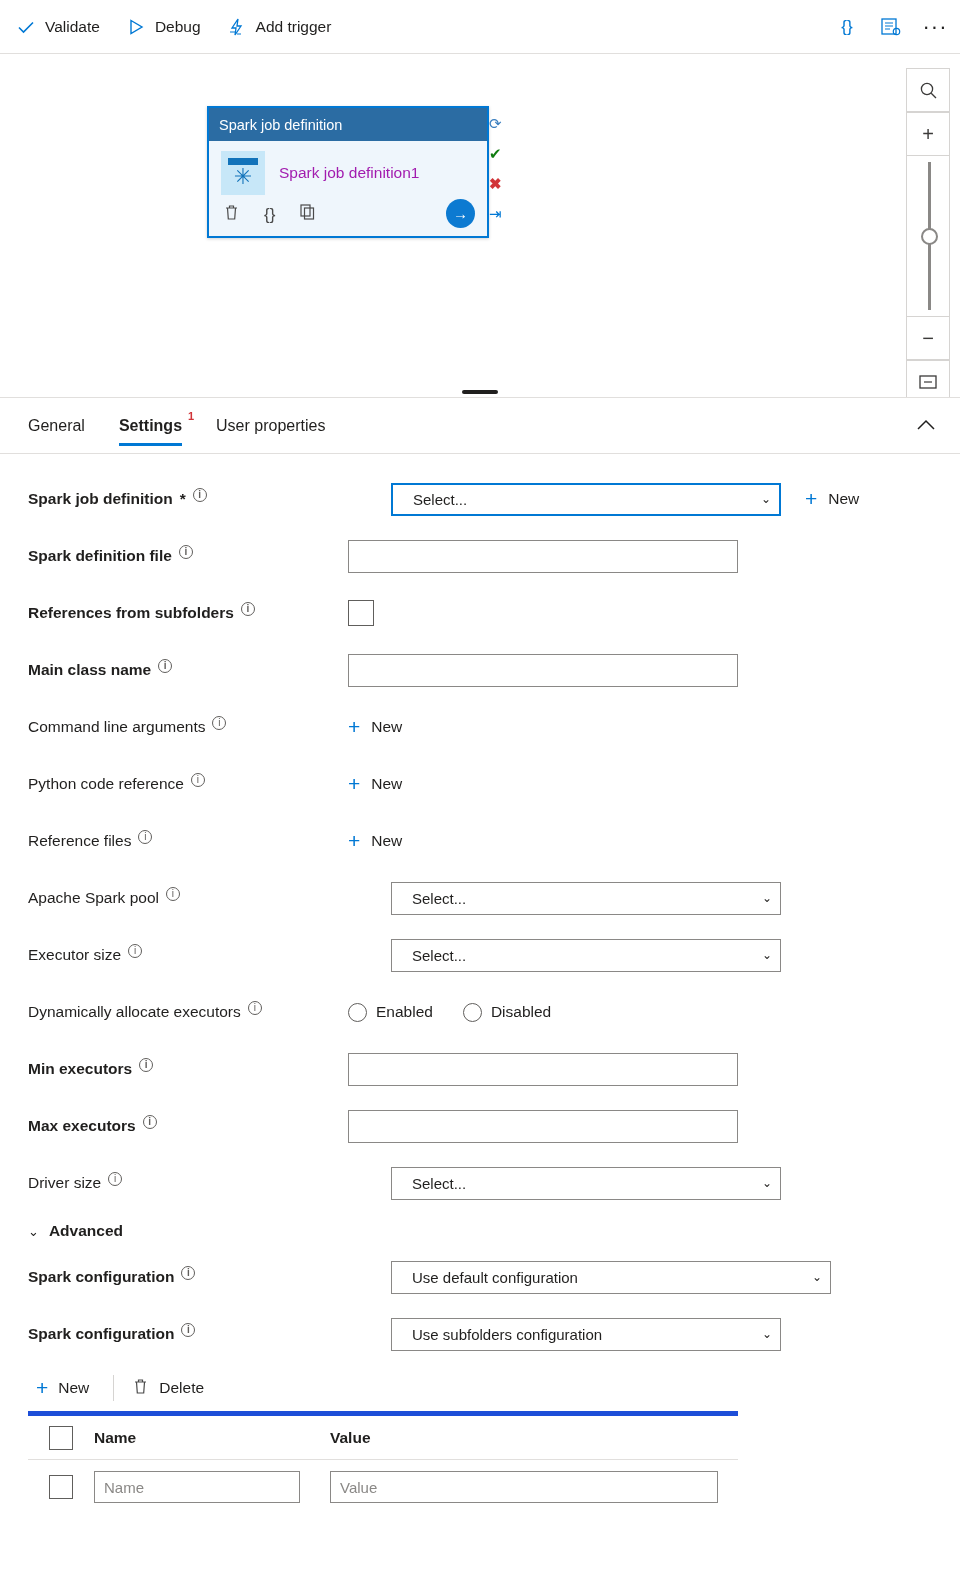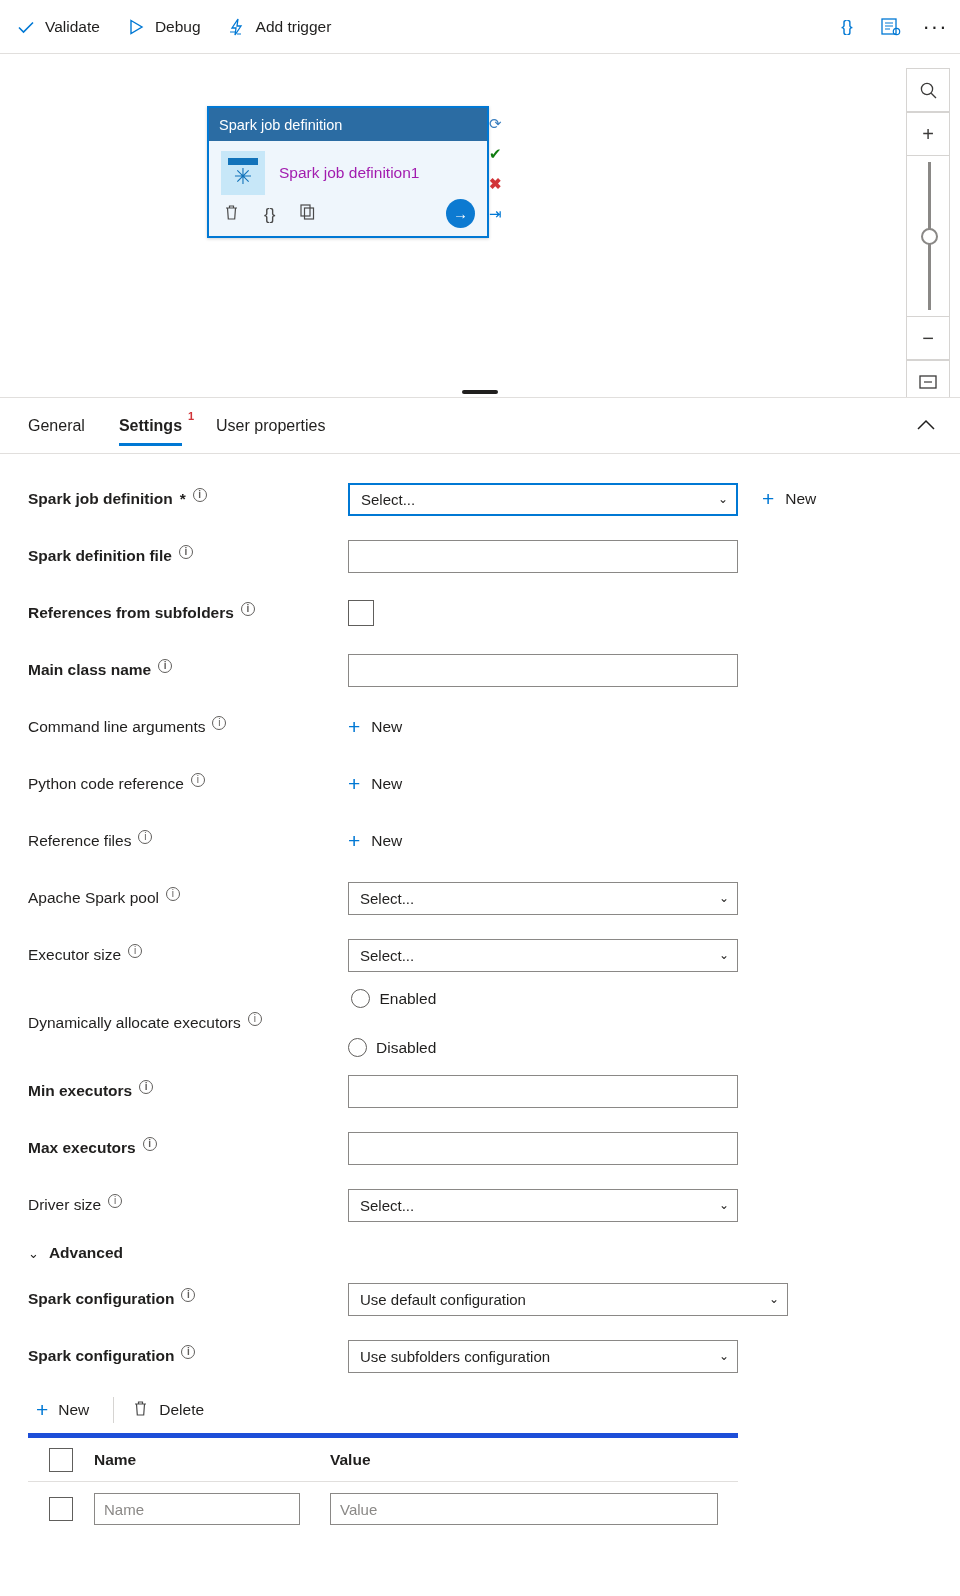--- a/index.html
+++ b/index.html
@@ -207,41 +207,42 @@
   .textbox {
     width: 390px; height: 33px;
     border: 1px solid #8a8886;
     background: #fff;
   }
   .select {
     width: 390px; height: 33px;
     border: 1px solid #8a8886;
     background: #fff;
     display: flex; align-items: center;
-    padding: 0 8px 0 11px;
+    padding: 0 8px 0 20px;
     font-size: 15px; color: #201f1e;
     justify-content: space-between;
+    margin-left: 43px;
   }
   .select.focused { border: 2px solid #0078d4; }
   .select .cv { color: #201f1e; }
   .select .cd { color: #201f1e; font-size: 12px; }
   .checkbox {
     width: 26px; height: 26px;
     border: 1px solid #605e5c;
     background: #fff;
   }
   .newlink {
     display: inline-flex; align-items: center; gap: 11px;
     color: #0078d4; font-size: 15.5px;
   }
   .newlink .plus { font-size: 21px; line-height: 16px; color: #0078d4; }
   .newlink .lbl { color: #201f1e; }
   .plusnew-right { margin-left: 24px; }
 
-  .radio-wrap { display: flex; align-items: flex-end; gap: 30px; flex-direction: column; }
+  .radio-wrap { display: flex; align-items: flex-start; gap: 30px; }
   .radio { display: flex; align-items: center; gap: 9px; font-size: 15.5px; }
   .radio .dot {
     width: 19px; height: 19px; border-radius: 50%;
     border: 1.5px solid #605e5c; background: #fff;
   }
 
   .advanced {
     display: flex; align-items: center; gap: 10px;
     font-size: 15.5px; font-weight: bold;
     margin: 16px 0 14px 0;

